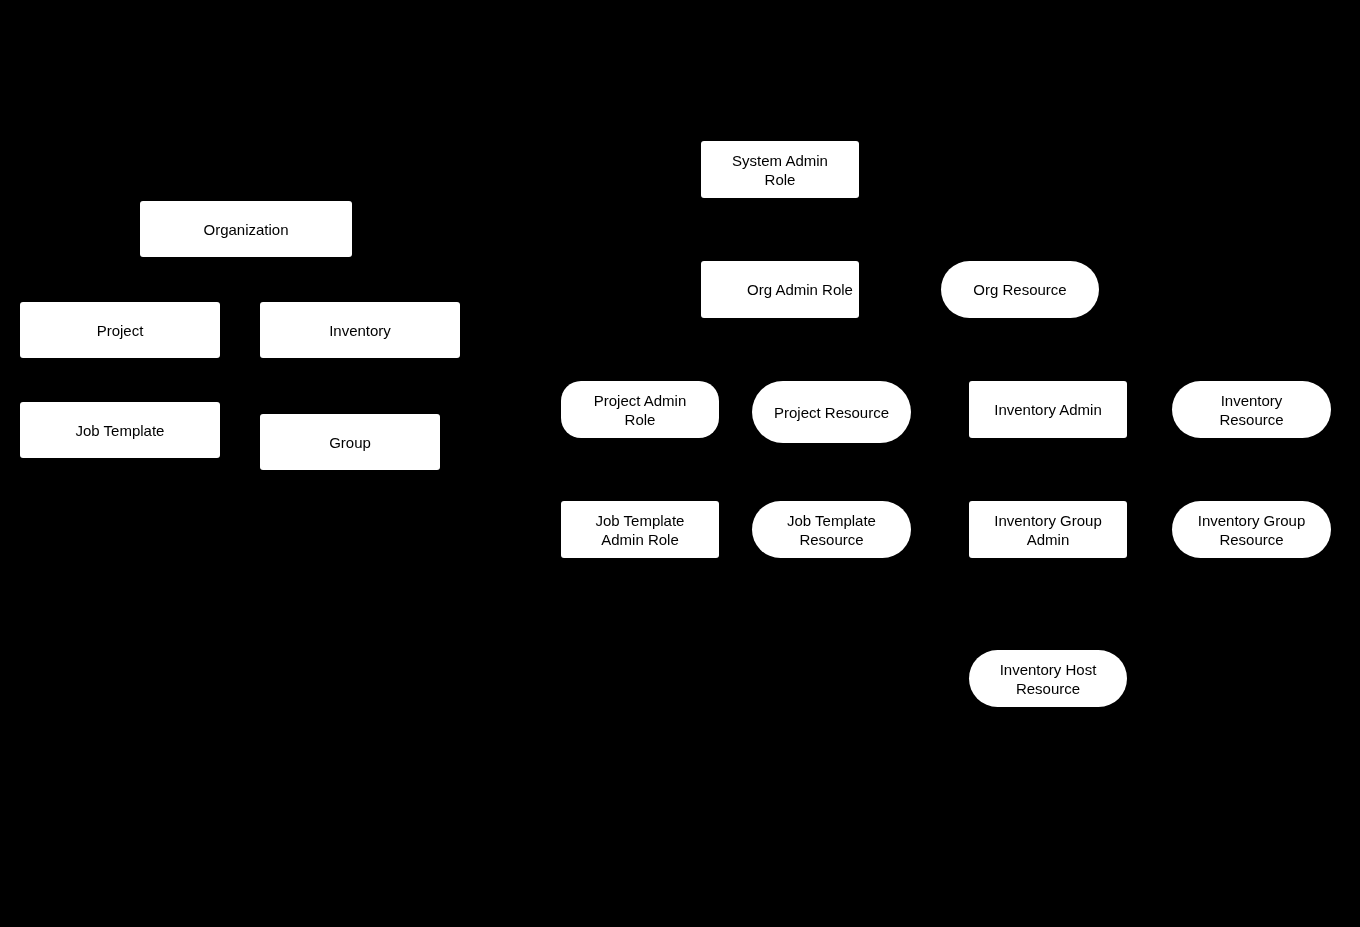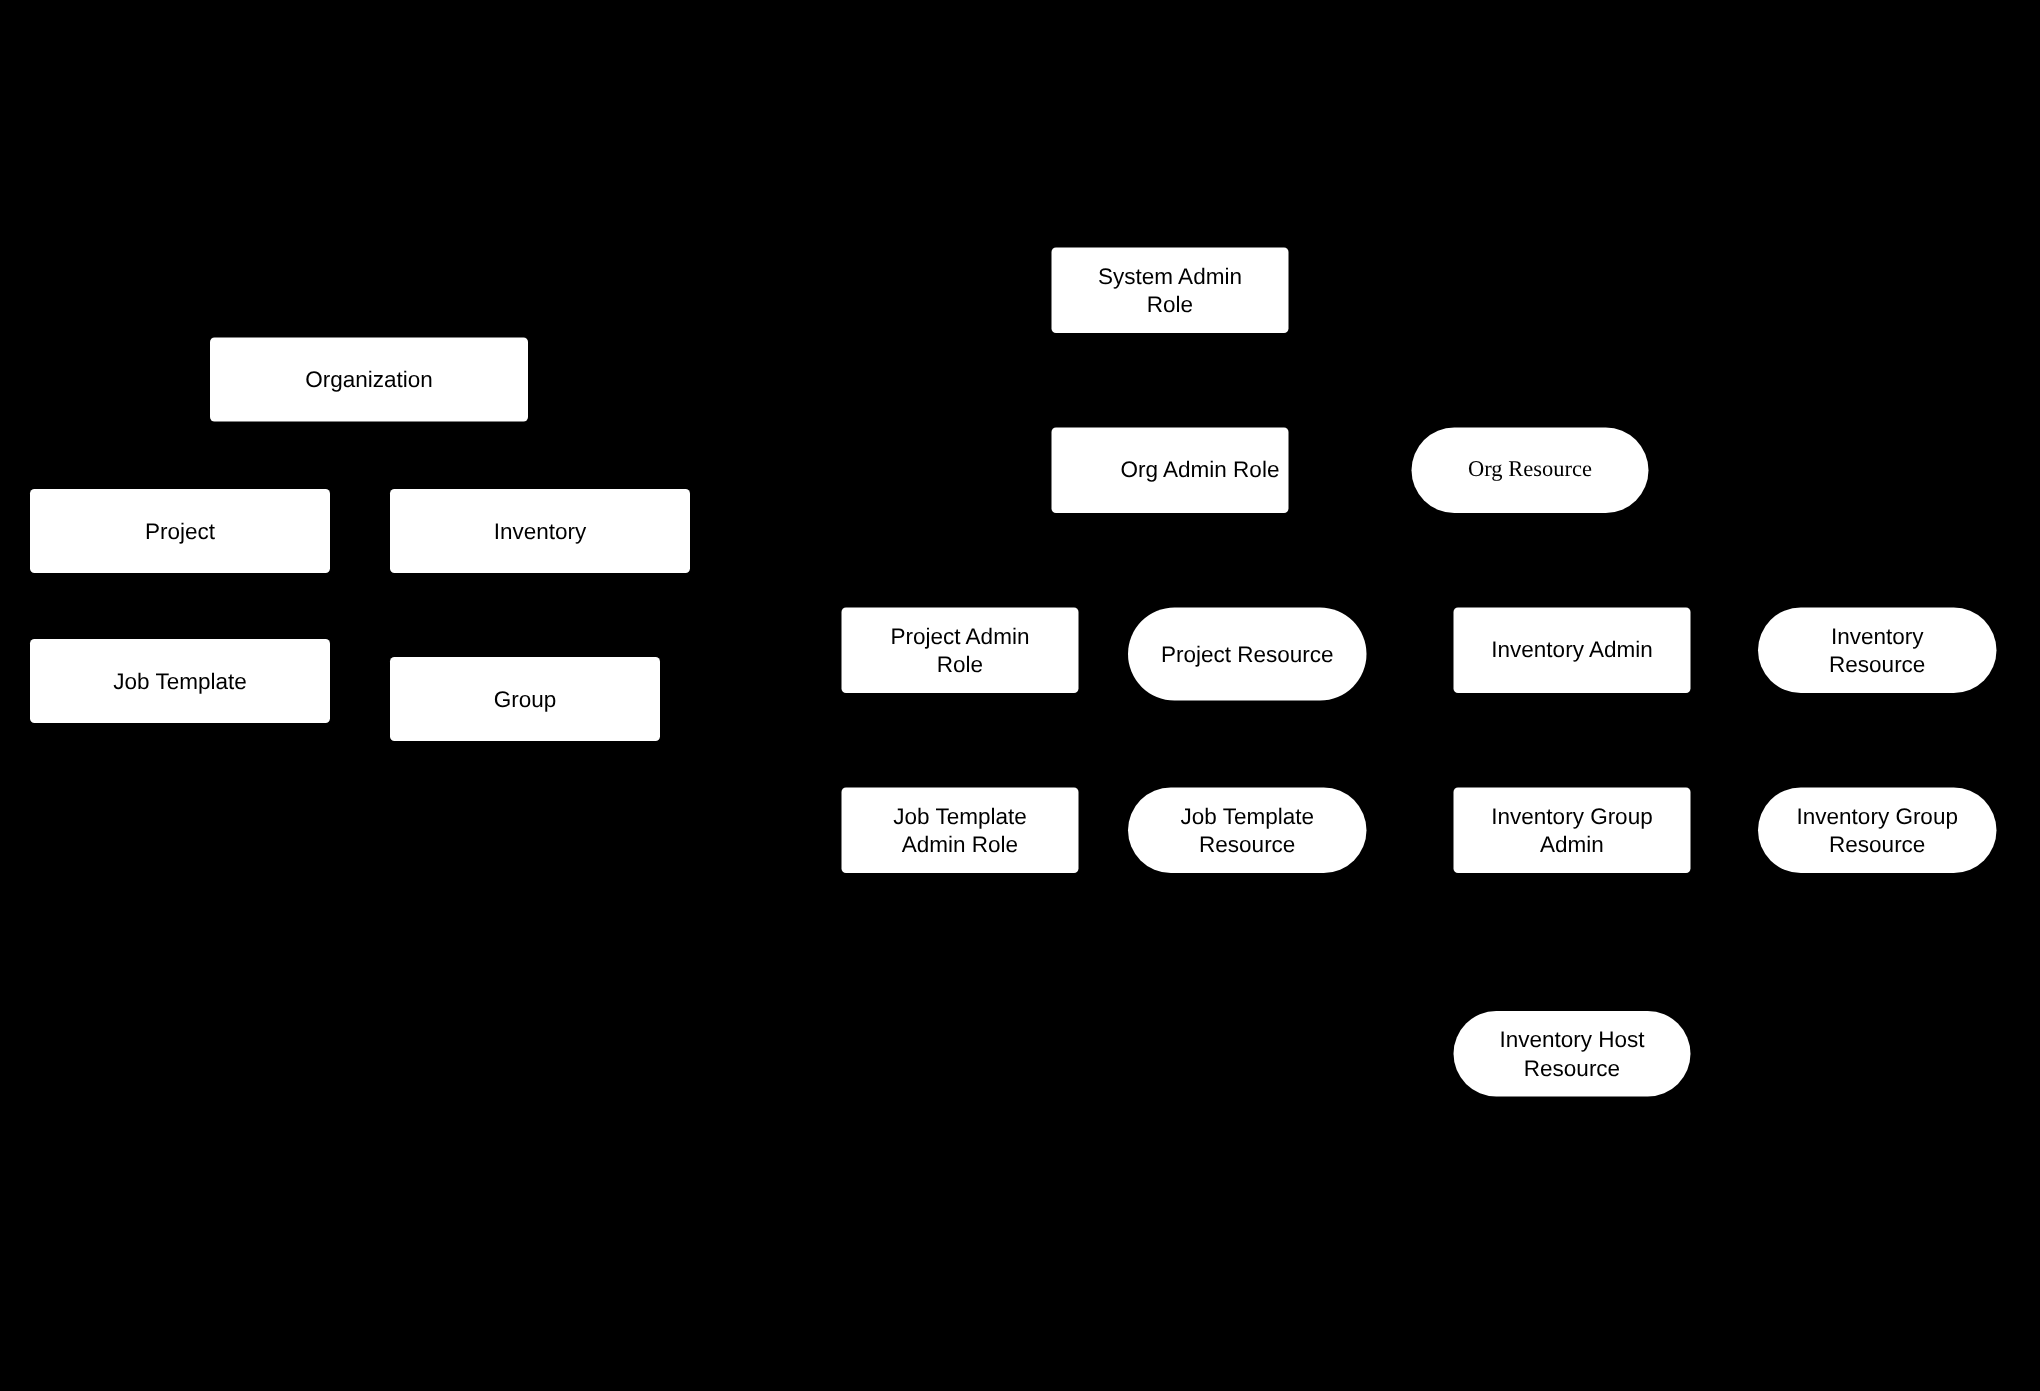--- a/index.html
+++ b/index.html
@@ -21,21 +21,20 @@
     color: #000000;
     display: flex;
     align-items: center;
     justify-content: center;
     text-align: center;
     font-size: 15px;
     line-height: 19px;
     box-sizing: border-box;
     padding: 2px 6px;
     white-space: pre-line;
-    margin-top: 24px;
   }
   .rect {
     border-radius: 3px;
   }
   .pill {
     border-radius: 999px;
   }
 </style>
 </head>
 <body>
@@ -51,23 +50,23 @@
   <div class="node rect" style="left:20px; top:402px; width:200px; height:56px;">Job Template</div>
 
   <div class="node rect" style="left:260px; top:414px; width:180px; height:56px;">Group</div>
 
 
   <div class="node rect" style="left:701px; top:141px; width:158px; height:57px;">System Admin
 Role</div>
 
   <div class="node rect" style="left:701px; top:261px; width:158px; height:57px;padding-left:46px;">Org Admin Role</div>
 
-  <div class="node pill" style="left:941px; top:261px; width:158px; height:57px;font-family:Liberation Serif, serif;">Org Resource</div>
+  <div class="node pill" style="left:941px; top:261px; width:158px; height:57px;">Org Resource</div>
 
-  <div class="node rect" style="left:561px; top:381px; width:158px; height:57px;">Project Admin
+  <div class="node rect" style="left:561px; top:381px; width:158px; height:57px;border-radius:20px;">Project Admin
 Role</div>
 
   <div class="node pill" style="left:752px; top:381px; width:159px; height:62px;">Project Resource</div>
 
   <div class="node rect" style="left:969px; top:381px; width:158px; height:57px;">Inventory Admin</div>
 
   <div class="node pill" style="left:1172px; top:381px; width:159px; height:57px;">Inventory
 Resource</div>
 
   <div class="node rect" style="left:561px; top:501px; width:158px; height:57px;">Job Template

